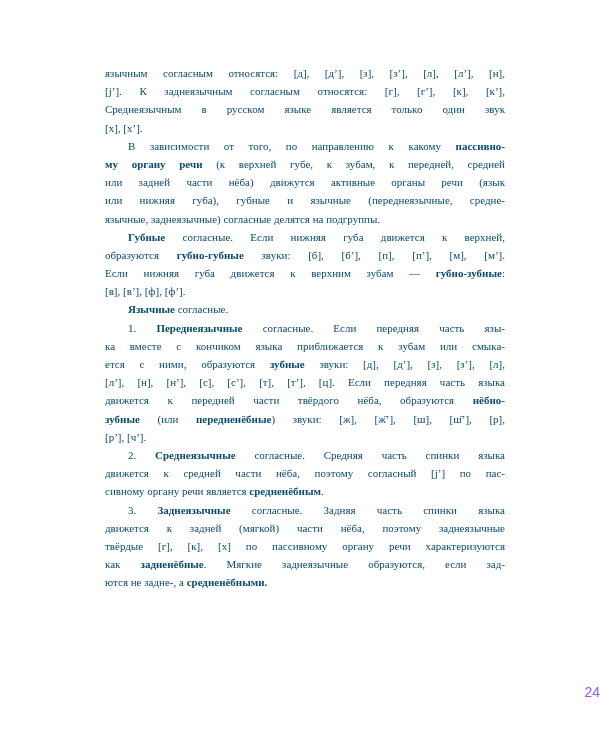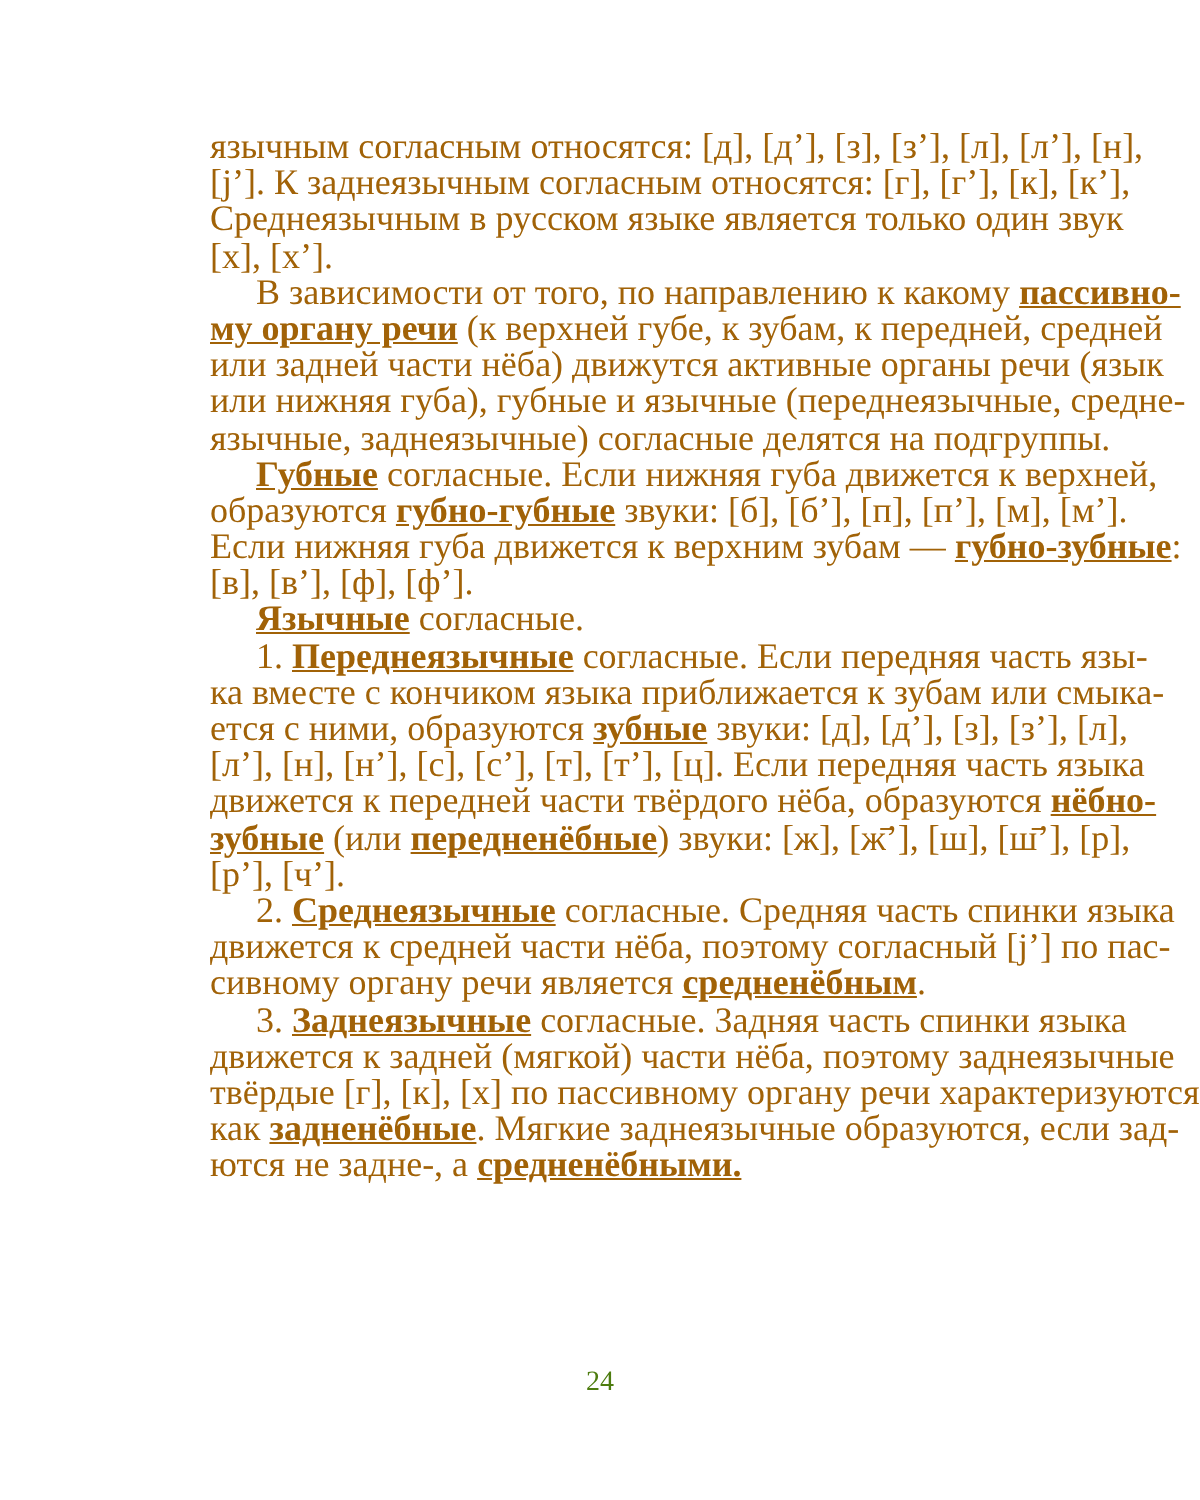--- a/index.html
+++ b/index.html
@@ -3,32 +3,32 @@
 <meta charset="utf-8">
 <style>
   html, body { margin: 0; padding: 0; background: #ffffff; }
   body { width: 600px; height: 750px; position: relative; overflow: hidden; }
   .page {
     position: absolute; left: 0; top: 0; width: 600px; height: 750px; background: #fff;
   }
   .text-block {
     position: absolute; left: 105px; top: 64px; width: 400px;
     font-family: "Liberation Serif", "DejaVu Serif", serif;
-    font-size: 18px; line-height: 18.2px; color: #a16207;
+    font-size: 11px; line-height: 18.2px; color: #0c4a6e;
   }
   .line {
     display: block; height: 18.2px; white-space: nowrap;
     text-align: justify; text-align-last: justify;
   }
   .line.last { text-align-last: left; }
   .line.indent { padding-left: 23px; }
-  .b { font-weight: bold; text-decoration: underline; }
+  .b { font-weight: bold; }
   .page-number {
-    position: absolute; left: 0; width: 600px; top: 684px; text-align: center;
-    font-family: Liberation Serif, serif; font-size: 14px; color: #4d7c0f;
+    position: absolute; left: 0; width: 600px; top: 684px; text-align: right;
+    font-family: Liberation Sans, sans-serif; font-size: 14px; color: #8b5cf6;
   }
 </style>
 </head>
 <body>
 
 <div class="page">
   <div class="text-block" id="text-block">
       <div>
         <span class="line"><span>язычным согласным относятся: [д], [д’], [з], [з’], [л], [л’], [н],</span></span>
         <span class="line"><span>[j’]. К заднеязычным согласным относятся: [г], [г’], [к], [к’],</span></span>

